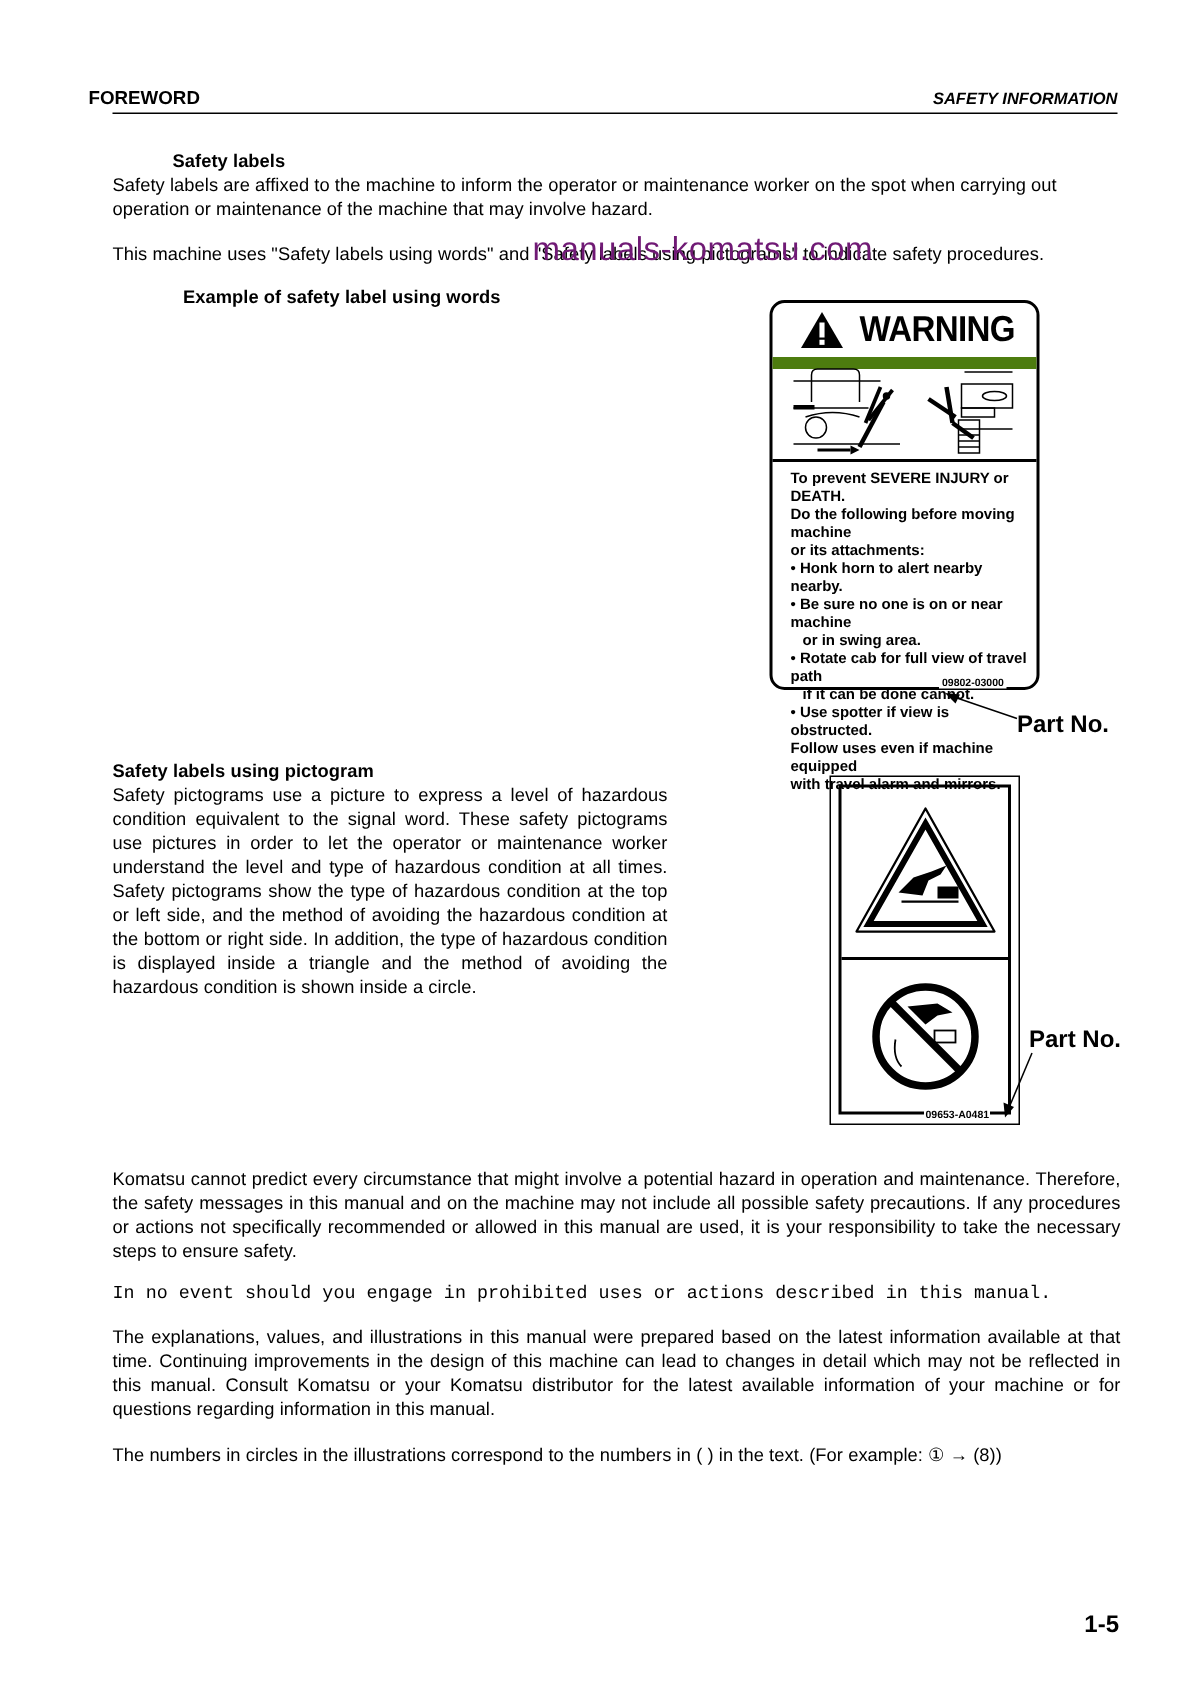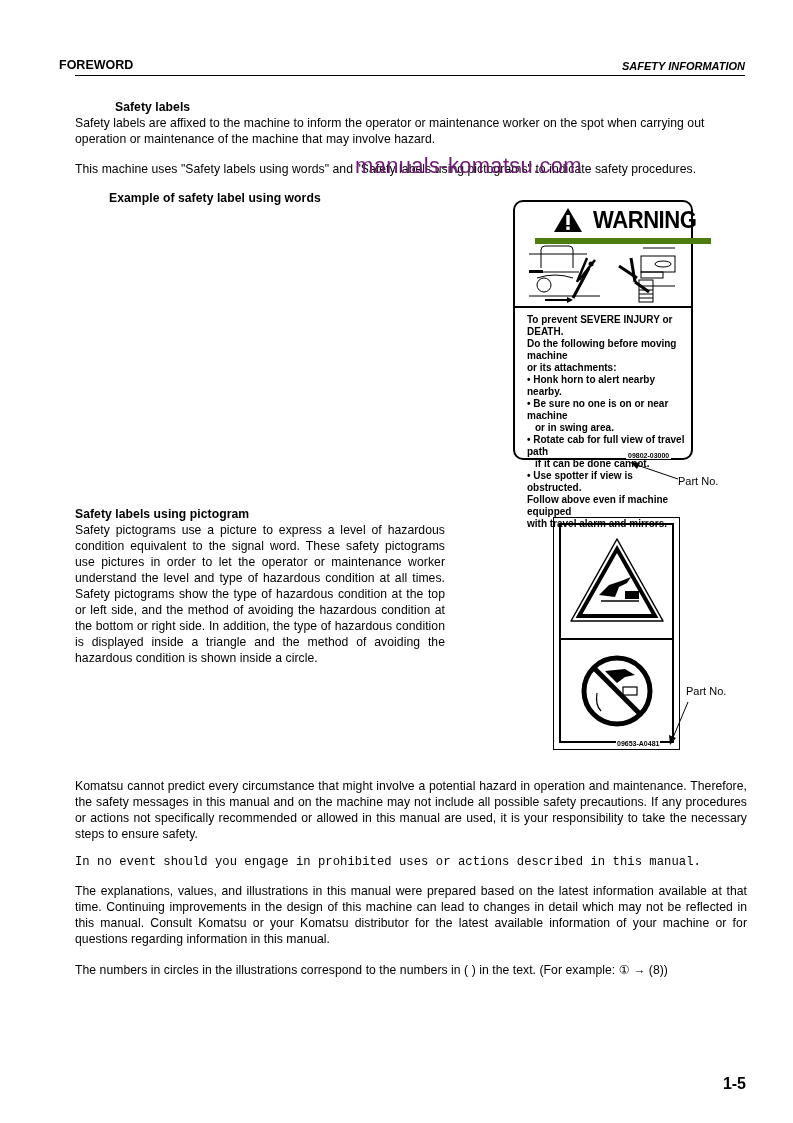--- a/index.html
+++ b/index.html
@@ -10,46 +10,46 @@
   .hdr-left { left: 59px; }
   .hdr-right { right: 48px; font-size: 11px; top: 60px; font-style: italic; }
   .hdr-rule { left: 75px; top: 75px; width: 670px; height: 1px; background: #000; }
   .txt { font-size: 12.2px; line-height: 16px; letter-spacing: 0.05px; }
   .bold { font-weight: bold; }
   .p-wide { left: 75px; width: 672px; }
   .p-narrow { left: 75px; width: 370px; text-align: justify; }
   .watermark { left: 355px; top: 153px; font-size: 22px; color: #701a75; letter-spacing: 0.3px; font-family: "Liberation Sans", sans-serif; background: rgba(255,255,255,0.0); }
   
   .wlabel { left: 513px; top: 200px; width: 180px; height: 260px; border: 2px solid #000; border-radius: 10px; box-sizing: border-box; }
-  .wlabel-head { position:absolute; left:0; top:0; width:100%; height:36px; border-bottom: 6px solid #4d7c0f; margin-left: 20px; }
+  .wlabel-head { position:absolute; left:0; top:0; width:100%; height:36px; border-bottom: 8px solid #4d7c0f; }
   .wlabel-title { position:absolute; left:58px; top:4px; font-size: 24px; font-weight: bold; letter-spacing: -0.5px; font-family: "Liberation Sans", sans-serif; transform: scaleX(0.92); transform-origin: left; }
   .wlabel-pic { position:absolute; left:0; top:36px; width:100%; height:68px; border-bottom: 2px solid #000; }
   .wlabel-body { position:absolute; left:12px; top:112px; width:160px; font-size: 10px; line-height: 12px; font-weight: bold; }
   .wlabel-body .ind { padding-left: 8px; }
   .partno-w { left: 626px; top: 452px; font-size: 7px; font-weight: bold; background: #fff; padding: 0 2px; }
-  .partlabel { font-size: 11px; font-weight: normal; }
+  .partlabel { font-size: 16px; font-weight: bold; }
   
   .plabel { left: 553px; top: 517px; width: 127px; height: 233px; border: 1px solid #000; box-sizing: border-box; }
   .plabel-inner { position:absolute; left:5px; top:5px; width:115px; height:220px; border: 2px solid #000; box-sizing: border-box; }
   .plabel-div { position:absolute; left:0; top:113px; width:100%; height:2px; background:#000; }
   .pagenum { right: 47px; top: 1075px; font-size: 16px; font-weight: bold; }
 </style>
 </head>
 <body>
 
 <div class="abs hdr hdr-left">FOREWORD</div>
 <div class="abs hdr hdr-right">SAFETY INFORMATION</div>
 <div class="abs hdr-rule"></div>
 
 <div class="abs txt bold" style="left:75px; top:99px;margin-left:40px;">Safety labels</div>
 <div class="abs txt p-wide" style="top:115px;">Safety labels are affixed to the machine to inform the operator or maintenance worker on the spot when carrying out operation or maintenance of the machine that may involve hazard.</div>
 <div class="abs txt p-wide" style="top:161px;">This machine uses "Safety labels using words" and "Safety labels using pictograms" to indicate safety procedures.</div>
 <div class="abs watermark">manuals-komatsu.com</div>
 
-<div class="abs txt bold" style="left:65px; top:190px;padding-left:44px;">Example of safety label using words</div>
+<div class="abs txt bold" style="left:78px; top:190px;padding-left:44px;">Example of safety label using words</div>
 
 <div class="abs wlabel">
   <div class="wlabel-head">
     <svg style="position:absolute;left:18px;top:5px;" width="30" height="26" viewBox="0 0 30 26">
       <polygon points="15,1 29,25 1,25" fill="#000"></polygon>
       <rect x="13.3" y="8" width="3.4" height="10" fill="#fff"></rect>
       <rect x="13.3" y="19.5" width="3.4" height="3.4" fill="#fff"></rect>
     </svg>
     <div class="wlabel-title">WARNING</div>
   </div>
@@ -90,21 +90,21 @@
   <div class="wlabel-body">
     <div>To prevent SEVERE INJURY or DEATH.</div>
     <div>Do the following before moving machine</div>
     <div>or its attachments:</div>
     <div>• Honk horn to alert nearby nearby.</div>
     <div>• Be sure no one is on or near machine</div>
     <div class="ind">or in swing area.</div>
     <div>• Rotate cab for full view of travel path</div>
     <div class="ind">if it can be done cannot.</div>
     <div>• Use spotter if view is obstructed.</div>
-    <div>Follow above even if machine equipped</div>
+    <div>Follow uses even if machine equipped</div>
     <div>with travel alarm and mirrors.</div>
   </div>
 </div>
 <div class="abs partno-w">09802-03000</div>
 <svg class="abs" style="left:630px; top:462px;" width="52" height="20" viewBox="0 0 52 20">
   <line x1="4" y1="2" x2="48" y2="17" stroke="#000" stroke-width="1"></line>
   <polygon points="0,0 10,1 7,7" fill="#000"></polygon>
 </svg>
 <div class="abs partlabel" style="left:678px; top:475px;">Part No.</div>
 

